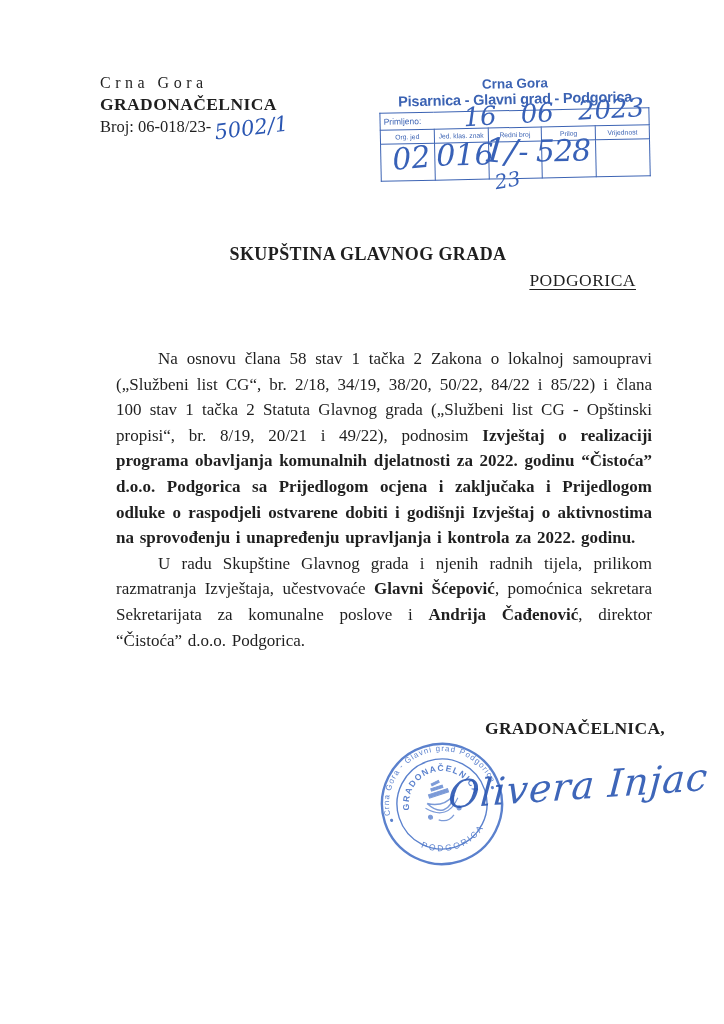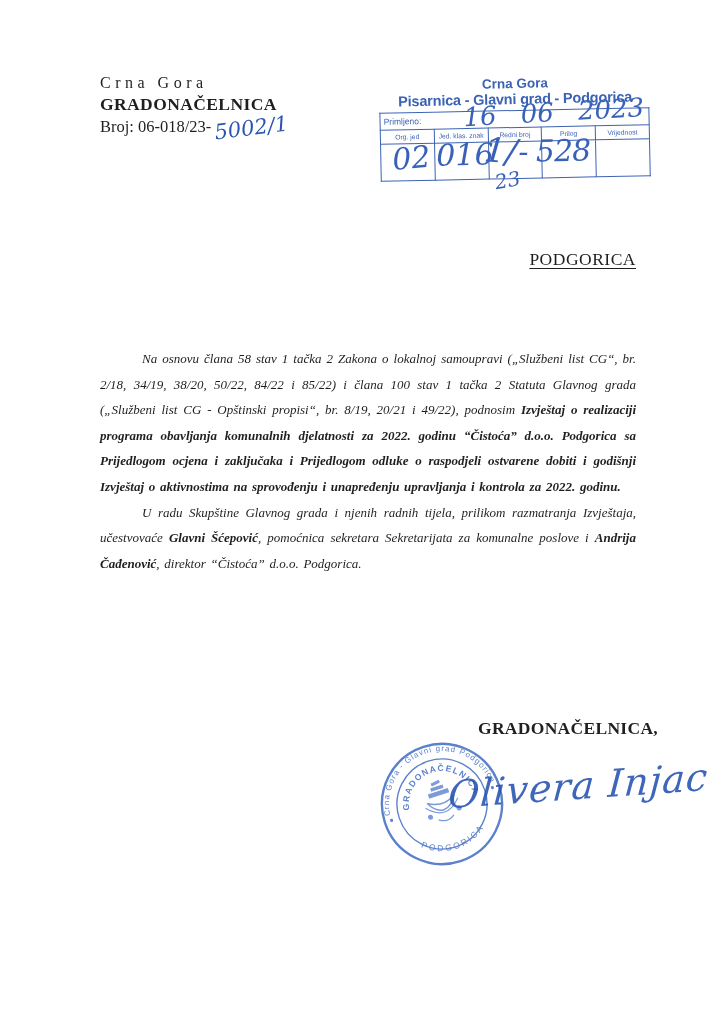--- a/index.html
+++ b/index.html
@@ -46,28 +46,28 @@
   .rc-v3b{position:absolute; left:122px; top:92px; font-size:20px; transform:rotate(-8deg);}
   .rc-v4{position:absolute; left:146px; top:58px; font-size:30px; letter-spacing:-1px;}
 
   
   .doc-title{position:absolute; left:100px; top:244px; width:536px;}
   .t1{text-align:center; font-weight:bold; font-size:18px; letter-spacing:0.4px;}
   .t2{text-align:right; font-size:17.5px; margin-top:5px; text-decoration:underline; text-underline-offset:3px; letter-spacing:0.5px;}
 
   
   .body-text{
-    position:absolute; left:100px; top:346px; width:536px;
-    font-size:13px; line-height:25.6px; text-align:justify; word-spacing:1.5px;font-style:italic;
+    position:absolute; left:116px; top:346px; width:536px;
+    font-size:17px; line-height:25.6px; text-align:justify; word-spacing:1.5px;
   }
   .body-text p{margin:0; text-indent:42px;}
   .body-text .b{font-weight:bold;}
 
   
-  .sig{position:absolute; right:86px; top:718px; text-align:right; font-weight:bold;}
+  .sig{position:absolute; right:79px; top:718px; text-align:right; font-weight:bold;}
   .sig-role{font-size:17.5px; letter-spacing:0.3px;}
   .sig-name{font-size:17px; margin-top:9px; margin-right:2px;}
 
   .seal{position:absolute; left:376px; top:738px; width:132px; height:132px;
         transform:rotate(-18deg); opacity:0.85; z-index:1;}
   .sig-hand{position:absolute; left:448px; top:764px; font-size:38px; z-index:2;
             transform:rotate(-4deg) skewX(-8deg); letter-spacing:1px; opacity:0.9;}
 </style>
 </head>
 <body>
@@ -108,20 +108,21 @@
       </table>
     <div class="hw rc-date">16 06 2023</div>
     <div class="hw rc-v1">02</div>
     <div class="hw rc-v2">016</div>
     <div class="hw rc-v3">1/</div>
     <div class="hw rc-v3b">23</div>
     <div class="hw rc-v4">- 528</div>
   </div>
 
   <div class="doc-title">
+    <div class="t1">SKUPŠTINA GLAVNOG GRADA</div>
     <div class="t2">PODGORICA</div>
   </div>
 
   <main class="body-text">
     <p><span>Na osnovu člana 58 stav 1 tačka 2 Zakona o lokalnoj samoupravi („Službeni list CG“, br. 2/18, 34/19, 38/20, 50/22, 84/22 i 85/22) i člana  100 stav 1 tačka 2 Statuta Glavnog grada („Službeni list CG - Opštinski propisi“, br. 8/19, 20/21 i 49/22), podnosim </span><span class="b">Izvještaj o realizaciji programa obavljanja komunalnih djelatnosti za 2022. godinu “Čistoća” d.o.o. Podgorica sa Prijedlogom ocjena i zaključaka i Prijedlogom odluke o raspodjeli ostvarene dobiti  i godišnji Izvještaj o aktivnostima na sprovođenju i unapređenju upravljanja i kontrola za 2022. godinu.</span></p>
     <p><span>U radu Skupštine Glavnog grada i njenih radnih tijela, prilikom razmatranja Izvještaja, učestvovaće </span><span class="b">Glavni Šćepović</span><span>, pomoćnica sekretara Sekretarijata za komunalne poslove i </span><span class="b">Andrija Čađenović</span><span>, direktor “Čistoća” d.o.o. Podgorica.</span></p>
   </main>
 
   <div class="sig">
     <div class="sig-role">GRADONAČELNICA,</div>

